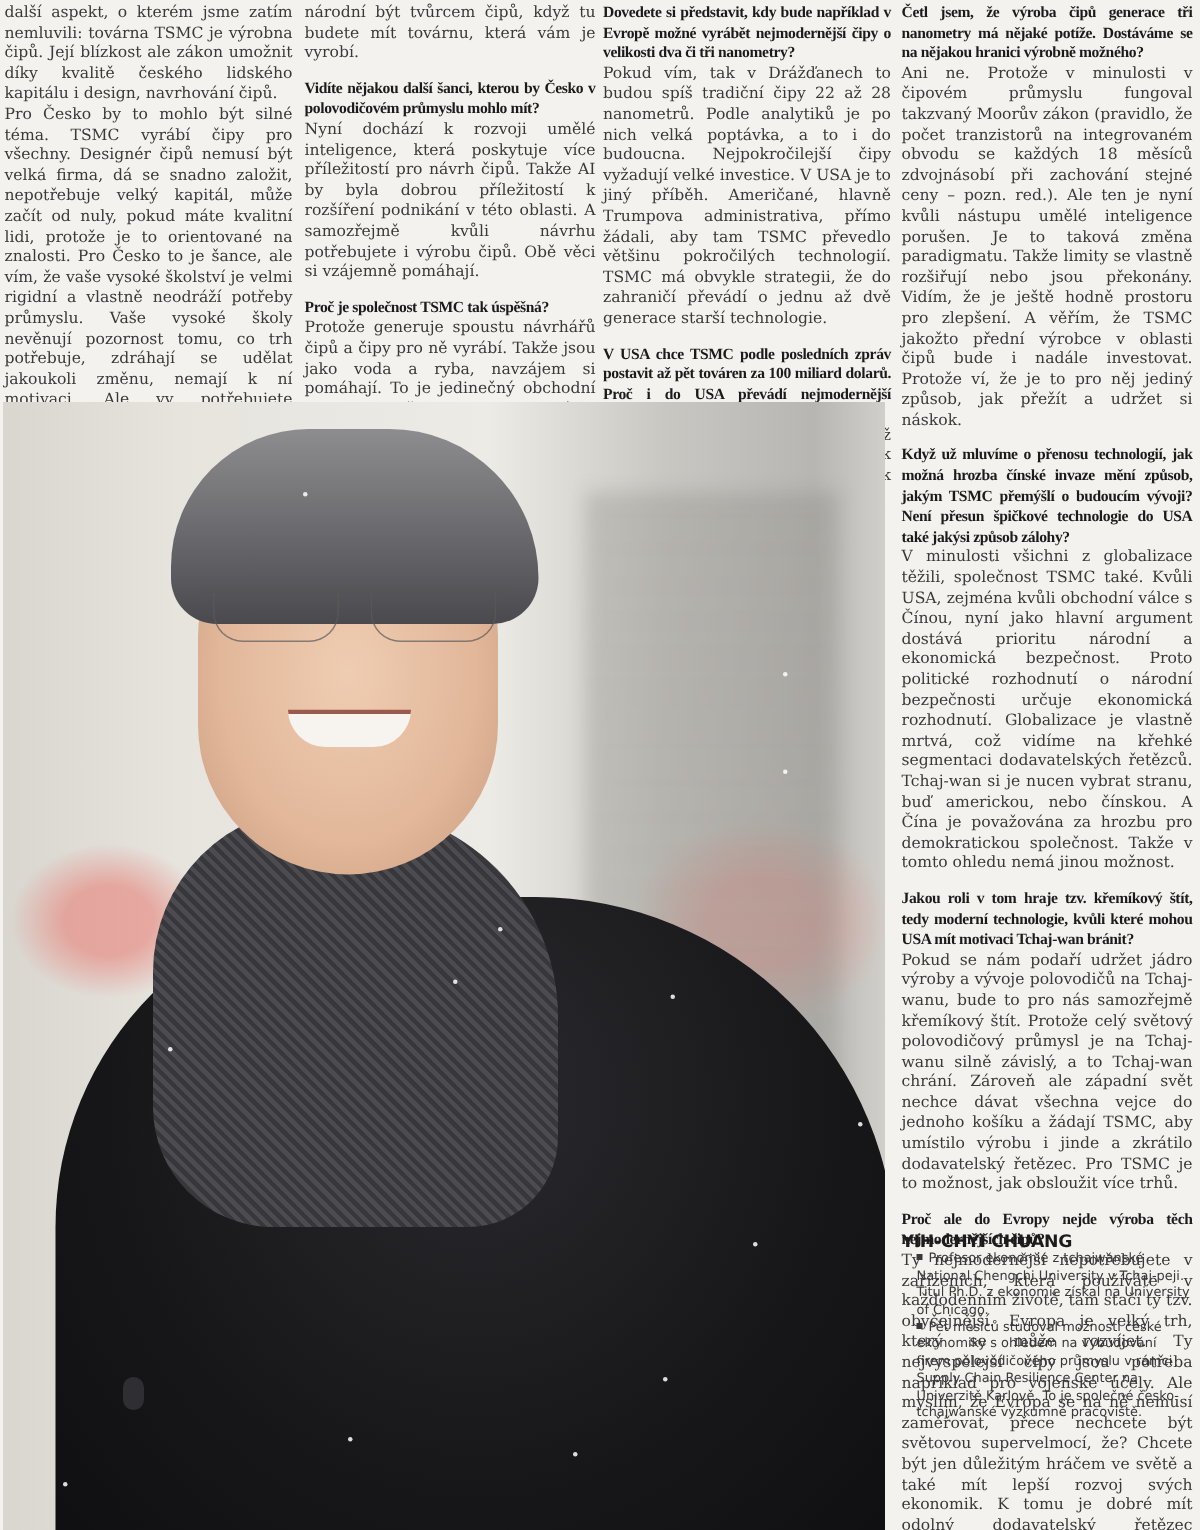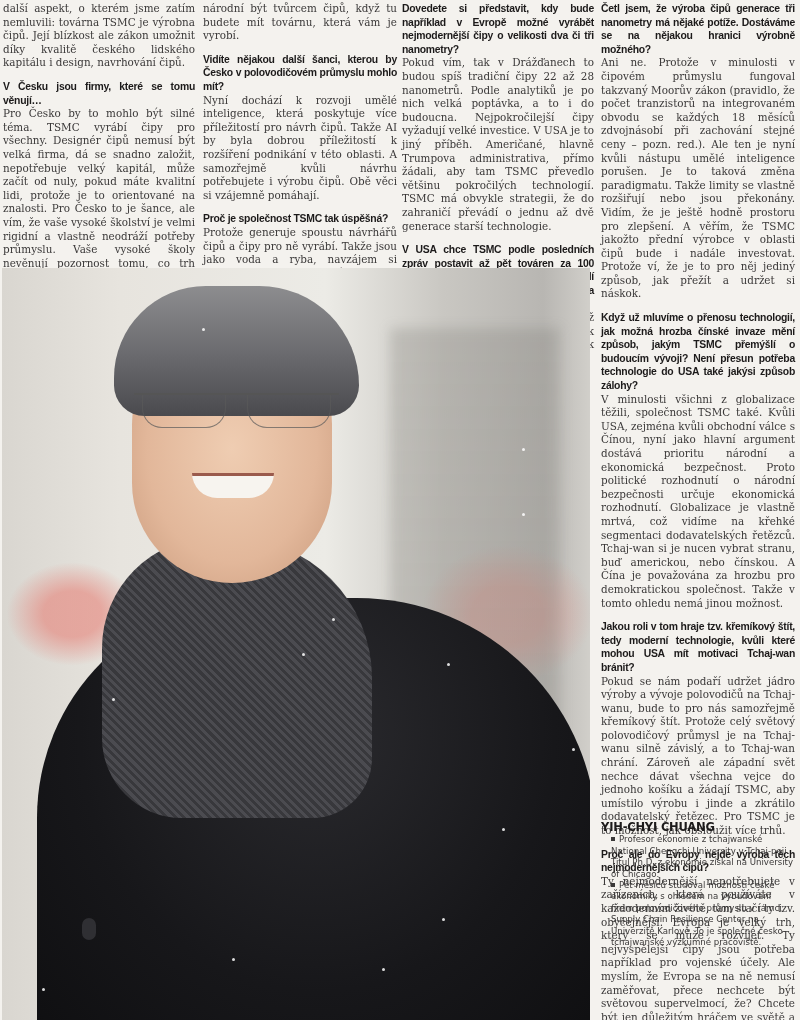--- a/index.html
+++ b/index.html
@@ -10,21 +10,21 @@
     color:#3a3838;
   }
   .col {
     position:absolute; top:2px;
     font-size:10.4px; line-height:13.6px;
     text-align:justify; hyphens:manual;
   }
   .col p { margin:0; }
   .col .q {
     font-weight:bold; color:#1c1a1a; margin-top:10px;
-    font-family:Liberation Sans, sans-serif; letter-spacing:-0.25px;
+    font-family:Liberation Serif, serif; letter-spacing:-0.25px;
   }
   .col .q:first-child { margin-top:0; }
   .c1 { left:3px; width:192px; }
   .c2 { left:203px; width:194px; }
   .c3 { left:402px; width:192px; }
   .c4 { left:601px; width:194px; }
 
   .photo {
     position:absolute; left:2px; top:268px; width:588px; height:752px;
     overflow:hidden;
@@ -98,21 +98,20 @@
     position:absolute; right:12px; top:1005px;
     font-family:"DejaVu Sans", "Liberation Sans", sans-serif;
     font-size:7.6px; font-weight:bold; color:#3a3838;margin-top:40px;
   }
 </style>
 </head>
 <body>
 
 <div class="col c1">
   <p>další aspekt, o kterém jsme zatím nemluvili: továrna TSMC je výrobna čipů. Její blízkost ale zákon umožnit díky kvalitě českého lidského kapitálu i design, navrhování čipů.</p>
-  <p class="q">V Česku jsou firmy, které se tomu věnují…</p>
   <p>Pro Česko by to mohlo být silné téma. TSMC vyrábí čipy pro všechny. Designér čipů nemusí být velká firma, dá se snadno založit, nepotřebuje velký kapitál, může začít od nuly, pokud máte kvalitní lidi, protože je to orientované na znalosti. Pro Česko to je šance, ale vím, že vaše vysoké školství je velmi rigidní a vlastně neodráží potřeby průmyslu. Vaše vysoké školy nevěnují pozornost tomu, co trh potřebuje, zdráhají se udělat jakoukoli změnu, nemají k ní motivaci. Ale vy potřebujete kultivovat pracovní sílu, hledat a vychovávat talenty, které se budou věnovat návrhu čipů. Tím, že tu bude továrna TSMC, bude do budoucna velká poptávka po lidech v tomto oboru. Bude vlastně</p>
 </div>
 
 <div class="col c2">
   <p>národní být tvůrcem čipů, když tu budete mít továrnu, která vám je vyrobí.</p>
   <p class="q">Vidíte nějakou další šanci, kterou by Česko v polovodičovém průmyslu mohlo mít?</p>
   <p>Nyní dochází k rozvoji umělé inteligence, která poskytuje více příležitostí pro návrh čipů. Takže AI by byla dobrou příležitostí k rozšíření podnikání v této oblasti. A samozřejmě kvůli návrhu potřebujete i výrobu čipů. Obě věci si vzájemně pomáhají.</p>
   <p class="q">Proč je společnost TSMC tak úspěšná?</p>
   <p>Protože generuje spoustu návrhářů čipů a čipy pro ně vyrábí. Takže jsou jako voda a ryba, navzájem si pomáhají. To je jedinečný obchodní model společnosti TSMC, kterému vlastně nikdo nemůže konkurovat. A nyní bude mít takovou zkušenost i v Evropě. Ale podle toho, co jsme zažili na Tchaj-wanu, je třeba ještě hodně věcí dodělat.</p>
 </div>
@@ -120,21 +119,21 @@
 <div class="col c3">
   <p class="q">Dovedete si představit, kdy bude například v Evropě možné vyrábět nejmodernější čipy o velikosti dva či tři nanometry?</p>
   <p>Pokud vím, tak v Drážďanech to budou spíš tradiční čipy 22 až 28 nanometrů. Podle analytiků je po nich velká poptávka, a to i do budoucna. Nejpokročilejší čipy vyžadují velké investice. V USA je to jiný příběh. Američané, hlavně Trumpova administrativa, přímo žádali, aby tam TSMC převedlo většinu pokročilých technologií. TSMC má obvykle strategii, že do zahraničí převádí o jednu až dvě generace starší technologie.</p>
   <p class="q">V USA chce TSMC podle posledních zpráv postavit až pět továren za 100 miliard dolarů. Proč i do USA převádí nejmodernější technologii až dva nanometry?</p>
   <p>Protože nás k tomu donutili. Když jednáte s americkou vládou, tak nemáte moc prostoru k manévrování.</p>
 </div>
 
 <div class="col c4">
   <p class="q">Četl jsem, že výroba čipů generace tři nanometry má nějaké potíže. Dostáváme se na nějakou hranici výrobně možného?</p>
   <p>Ani ne. Protože v minulosti v čipovém průmyslu fungoval takzvaný Moorův zákon (pravidlo, že počet tranzistorů na integrovaném obvodu se každých 18 měsíců zdvojnásobí při zachování stejné ceny – pozn. red.). Ale ten je nyní kvůli nástupu umělé inteligence porušen. Je to taková změna paradigmatu. Takže limity se vlastně rozšiřují nebo jsou překonány. Vidím, že je ještě hodně prostoru pro zlepšení. A věřím, že TSMC jakožto přední výrobce v oblasti čipů bude i nadále investovat. Protože ví, že je to pro něj jediný způsob, jak přežít a udržet si náskok.</p>
-  <p class="q">Když už mluvíme o přenosu technologií, jak možná hrozba čínské invaze mění způsob, jakým TSMC přemýšlí o budoucím vývoji? Není přesun potřeba technologie do USA také jakýsi způsob zálohy?</p>
+  <p class="q">Když už mluvíme o přenosu technologií, jak možná hrozba čínské invaze mění způsob, jakým TSMC přemýšlí o budoucím vývoji? Není přesun špičkové technologie do USA také jakýsi způsob zálohy?</p>
   <p>V minulosti všichni z globalizace těžili, společnost TSMC také. Kvůli USA, zejména kvůli obchodní válce s Čínou, nyní jako hlavní argument dostává prioritu národní a ekonomická bezpečnost. Proto politické rozhodnutí o národní bezpečnosti určuje ekonomická rozhodnutí. Globalizace je vlastně mrtvá, což vidíme na křehké segmentaci dodavatelských řetězců. Tchaj-wan si je nucen vybrat stranu, buď americkou, nebo čínskou. A Čína je považována za hrozbu pro demokratickou společnost. Takže v tomto ohledu nemá jinou možnost.</p>
   <p class="q">Jakou roli v tom hraje tzv. křemíkový štít, tedy moderní technologie, kvůli které mohou USA mít motivaci Tchaj-wan bránit?</p>
   <p>Pokud se nám podaří udržet jádro výroby a vývoje polovodičů na Tchaj-wanu, bude to pro nás samozřejmě křemíkový štít. Protože celý světový polovodičový průmysl je na Tchaj-wanu silně závislý, a to Tchaj-wan chrání. Zároveň ale západní svět nechce dávat všechna vejce do jednoho košíku a žádají TSMC, aby umístilo výrobu i jinde a zkrátilo dodavatelský řetězec. Pro TSMC je to možnost, jak obsloužit více trhů.</p>
   <p class="q">Proč ale do Evropy nejde výroba těch nejmodernějších čipů?</p>
   <p>Ty nejmodernější nepotřebujete v zařízeních, která používáte v každodenním životě, tam stačí ty tzv. obyčejnější. Evropa je velký trh, který se může rozvíjet. Ty nejvyspělejší čipy jsou potřeba například pro vojenské účely. Ale myslím, že Evropa se na ně nemusí zaměřovat, přece nechcete být světovou supervelmocí, že? Chcete být jen důležitým hráčem ve světě a také mít lepší rozvoj svých ekonomik. K tomu je dobré mít odolný dodavatelský řetězec polovodičového průmyslu. To je dobrá strategie, jak si zajistit pohodlí a udržitelnost.</p>
 </div>
 
 <div class="photo">
   <div class="shadow-bldg"></div>
   <div class="coat"></div>

